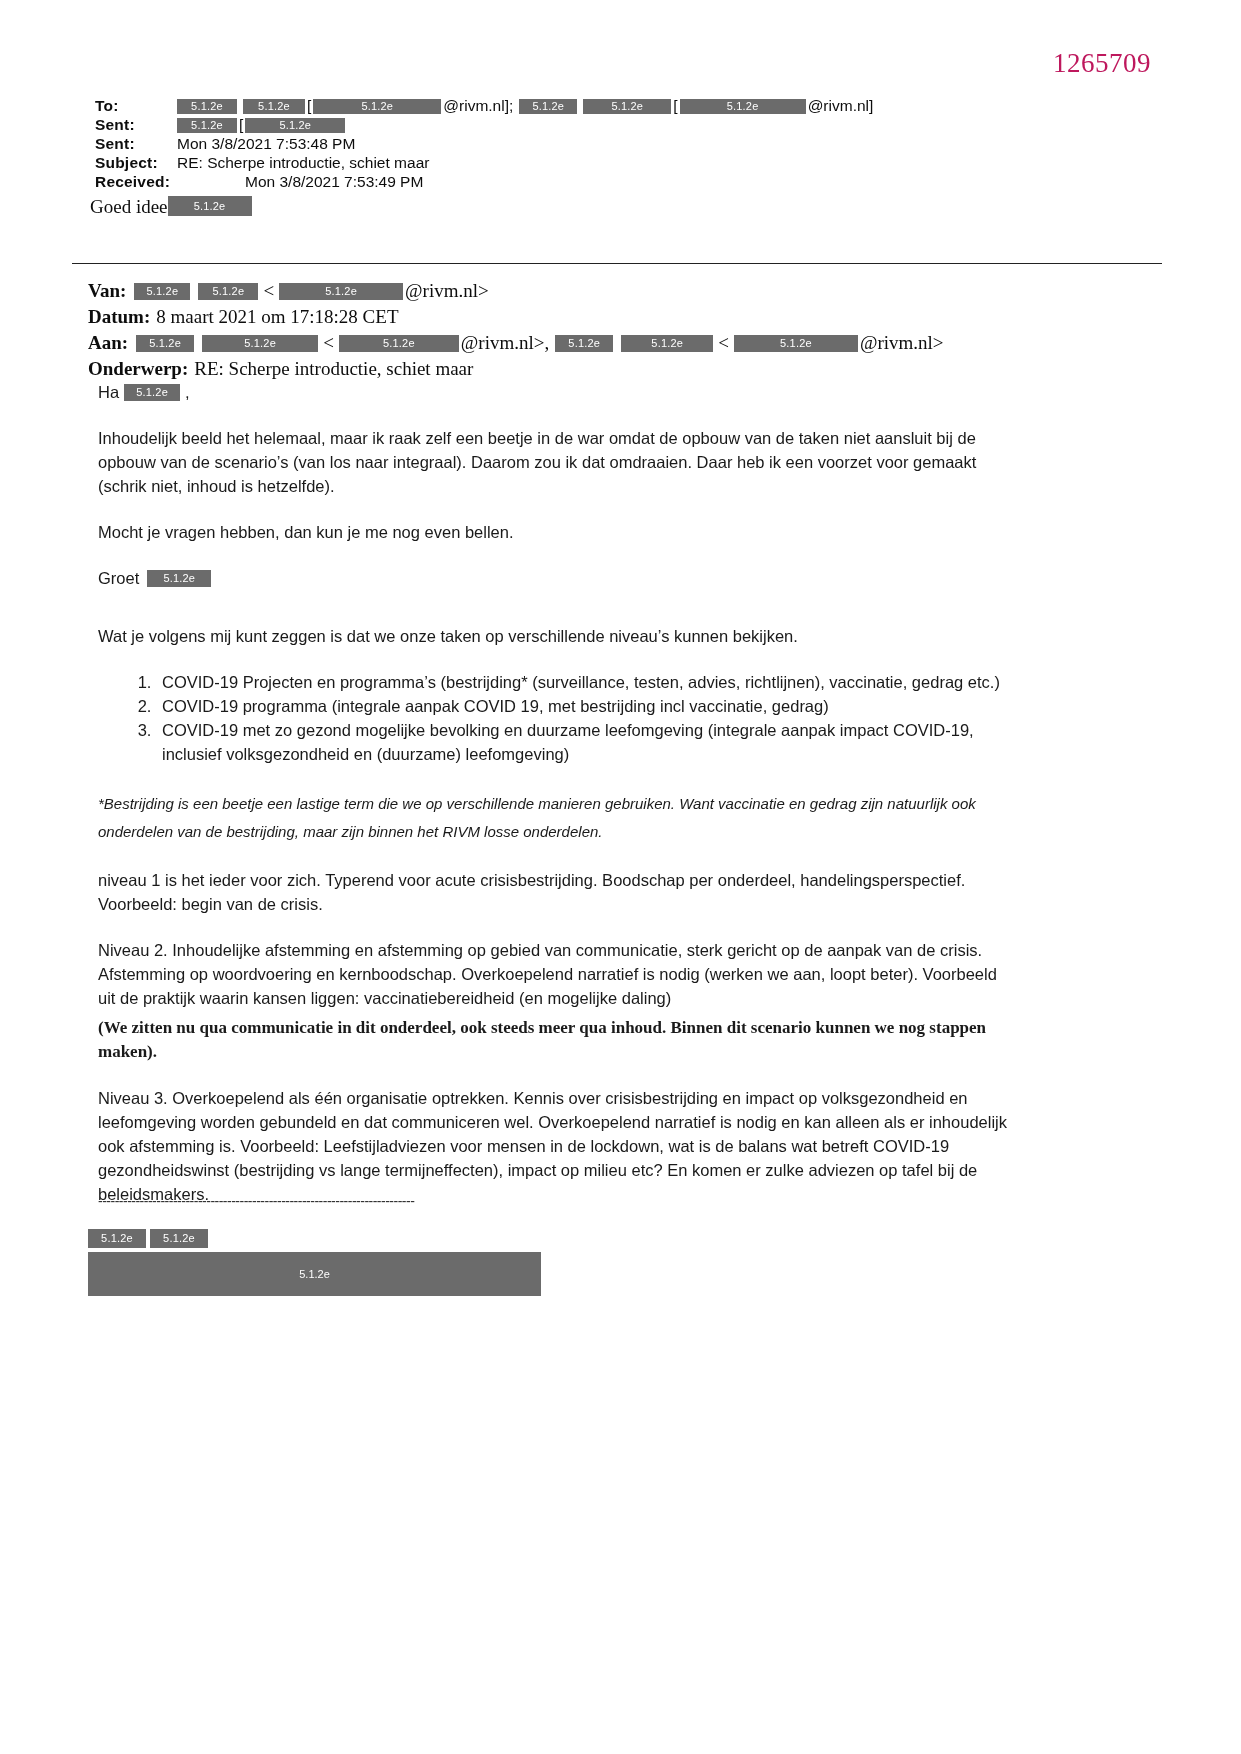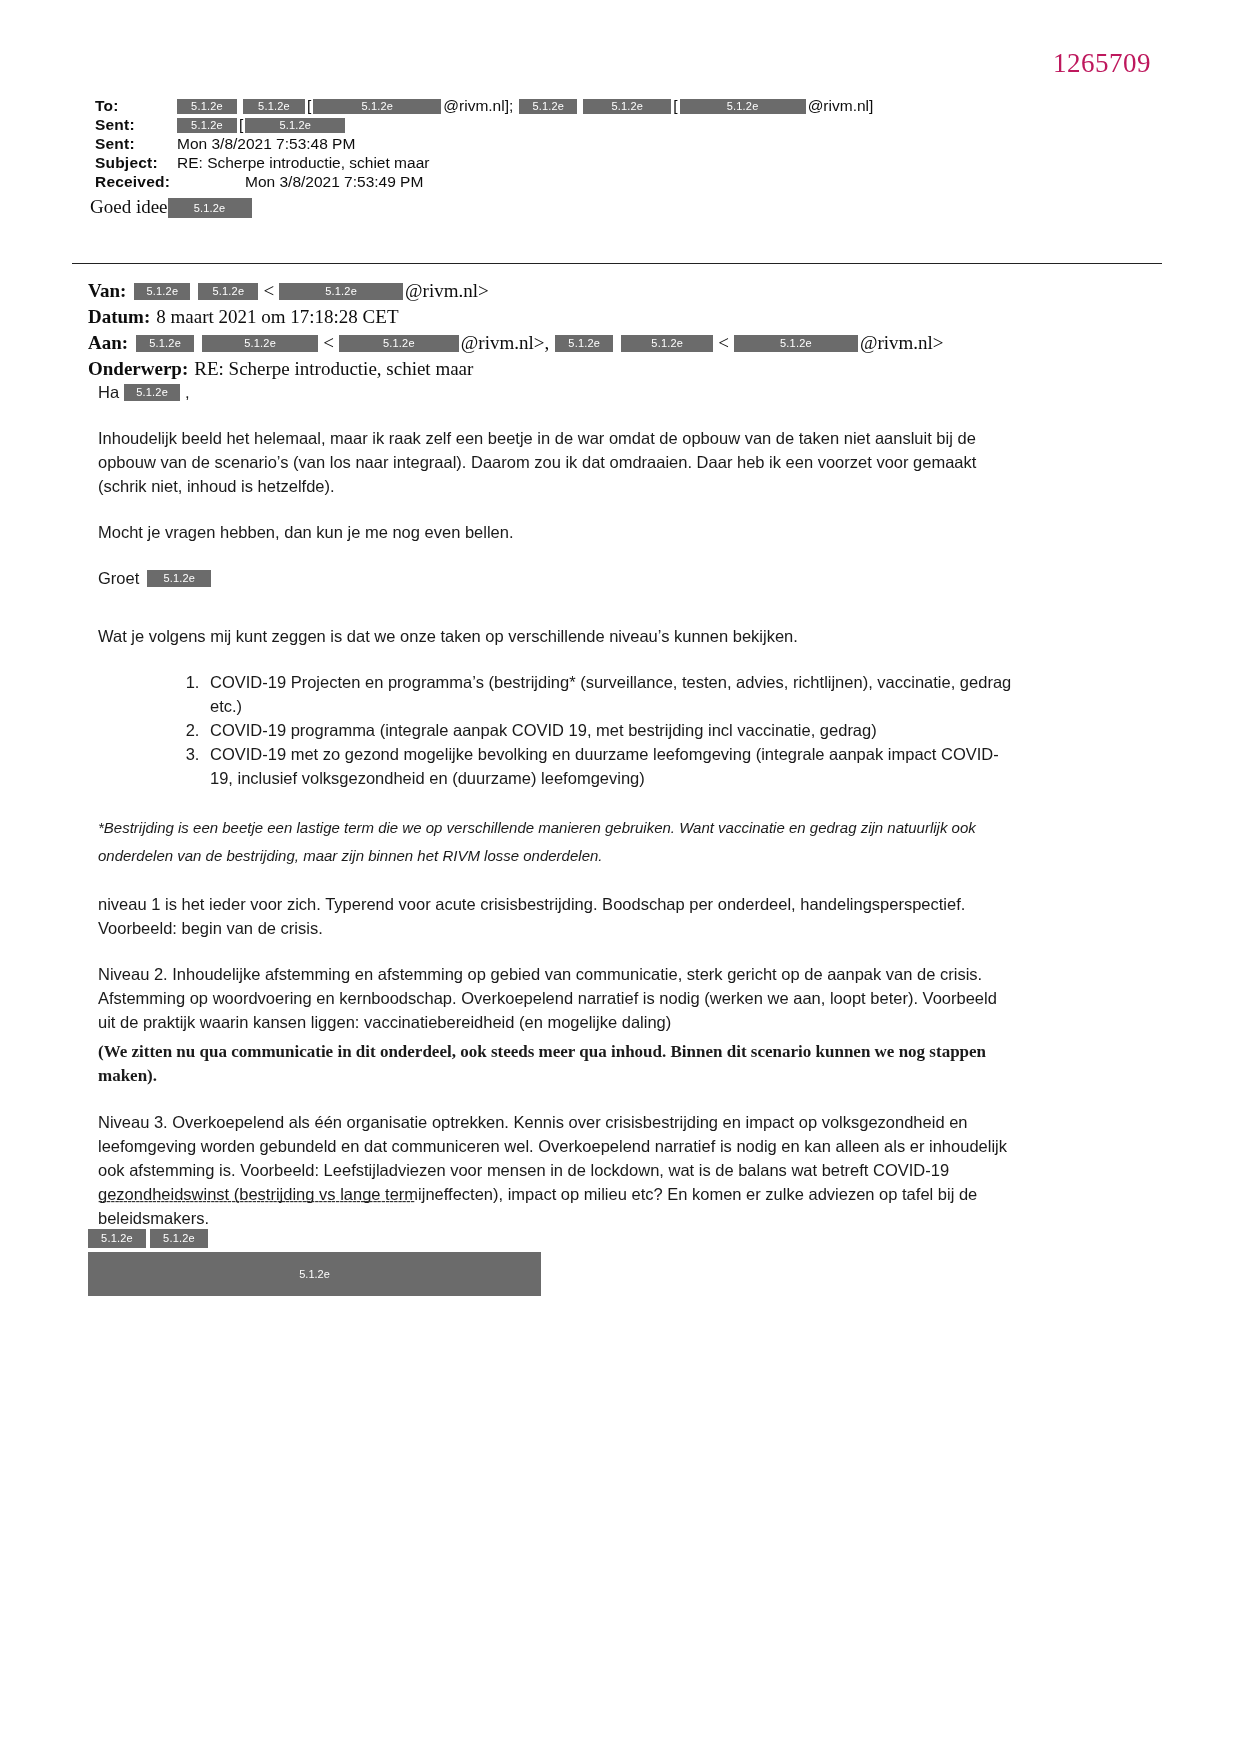--- a/index.html
+++ b/index.html
@@ -75,21 +75,21 @@
     letter-spacing: 0.2px;
   }
 
   .goed-idee {
     position: absolute;
     top: 196px;
     left: 90px;
     font-family: "Liberation Serif", serif;
     font-size: 19px;
     display: flex;
-    align-items: flex-end;
+    align-items: flex-start;
   }
   .goed-idee .redact {
     height: 20px;
     line-height: 20px;
     font-size: 11px;
     margin-left: 0px;
   }
 
   .divider {
     position: absolute;
@@ -137,21 +137,20 @@
   .greeting { display: flex; align-items: center; margin-bottom: 22px; }
   .greeting .redact { margin: 0 5px; height: 17px; line-height: 17px; }
 
   ol.numlist {
     margin: 0 0 24px 0;
     padding-left: 58px;
   }
   ol.numlist li {
     margin-bottom: 0px;
     padding-left: 6px;
-    margin-left: 48px;
   }
   .footnote {
     font-style: italic;
     font-size: 15px;
     line-height: 28px;
     margin: 0 0 22px 0;
   }
   .bold-seg { font-weight: bold; font-family: "Liberation Serif", serif; font-size: 17px; }
 
   .dashes {

